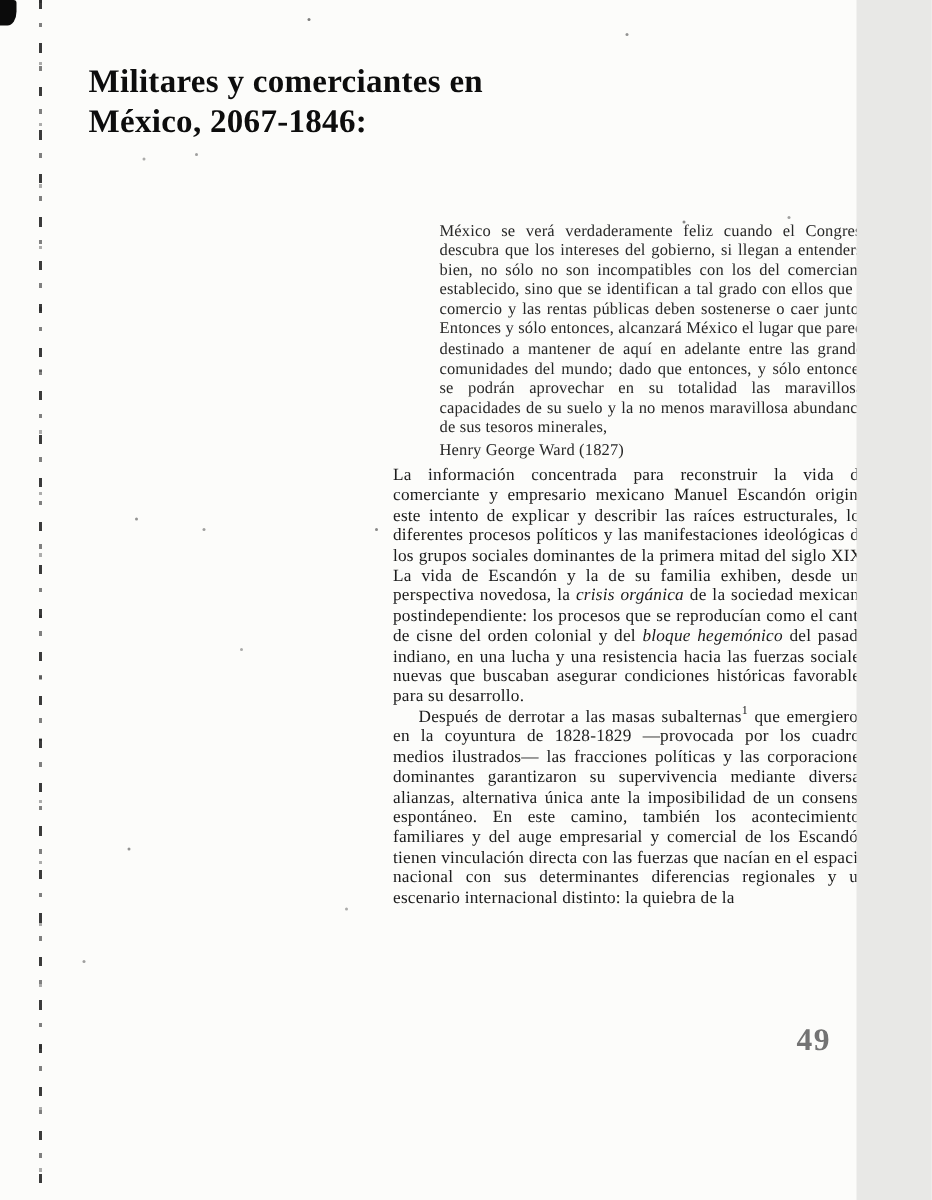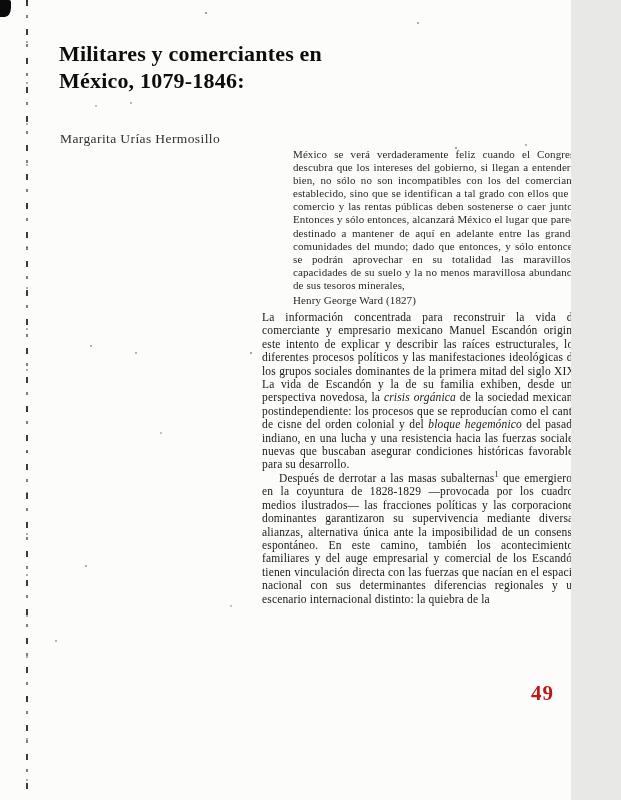--- a/index.html
+++ b/index.html
@@ -64,38 +64,37 @@
     position:absolute;left:262px;top:311px;width:316px;
     font-size:11.5px;line-height:13.4px;text-align:justify;
     letter-spacing:0.15px;color:#222;
     hyphens:auto;-webkit-hyphens:auto;
   }
   .body-col p{margin:0;}
   .body-col p.indented{text-indent:17px;}
   .body-col sup{font-size:8px;line-height:0;}
   .page-number{
     position:absolute;left:531px;top:681px;
-    font-size:21px;font-weight:700;letter-spacing:1px;color:#b91c1c;
+    font-size:21px;font-weight:700;letter-spacing:1px;color:#737373;
   }
 </style>
 </head>
 <body>
 
 <div class="page">
 
   <div class="corner-mark"></div>
   <div class="edge-line"></div>
   <div class="noise"></div>
 
   <div class="title-block scan-text">
       <div>Militares y comerciantes en</div>
-      <div>México, 1079-1846:</div>
+      <div>México, 2067-1846:</div>
     </div>
 
-  <div class="author scan-text">Margarita Urías Hermosillo</div>
 
   <div class="epigraph scan-text">
       <div>México se verá verdaderamente feliz cuando el Congreso descubra que los intereses del gobierno, si llegan a entenderse bien, no sólo no son incompatibles con los del comerciante establecido, sino que se identifican a tal grado con ellos que el comercio y las rentas públicas deben sostenerse o caer juntos. Entonces y sólo entonces, alcanzará México el lugar que parece destinado a mantener de aquí en adelante entre las grandes comunidades del mundo; dado que entonces, y sólo entonces, se podrán aprovechar en su totalidad las maravillosas capacidades de su suelo y la no menos maravillosa abundancia de sus tesoros minerales,</div>
       <div class="attribution">Henry George Ward (1827)</div>
     </div>
 
   <div class="body-col scan-text">
     <p><span>La información concentrada para reconstruir la vida de comerciante y empresario mexicano Manuel Escandón originó este intento de explicar y describir las raíces estructurales, los diferentes procesos políticos y las manifestaciones ideológicas de los grupos sociales dominantes de la primera mitad del siglo XIX. La vida de Escandón y la de su familia exhiben, desde una perspectiva novedosa, la </span><em>crisis orgánica</em><span> de la sociedad mexicana postindependiente: los procesos que se reproducían como el canto de cisne del orden colonial y del </span><em>bloque hegemónico</em><span> del pasado indiano, en una lucha y una resistencia hacia las fuerzas sociales nuevas que buscaban asegurar condiciones históricas favorables para su desarrollo.</span></p>
     <p class="indented"><span>Después de derrotar a las masas subalternas</span><sup>1</sup><span> que emergieron en la coyuntura de 1828-1829 —provocada por los cuadros medios ilustrados— las fracciones políticas y las corporaciones dominantes garantizaron su supervivencia mediante diversas alianzas, alternativa única ante la imposibilidad de un consenso espontáneo. En este camino, también los acontecimientos familiares y del auge empresarial y comercial de los Escandón tienen vinculación directa con las fuerzas que nacían en el espacio nacional con sus determinantes diferencias regionales y un escenario internacional distinto: la quiebra de la</span></p>
   </div>

